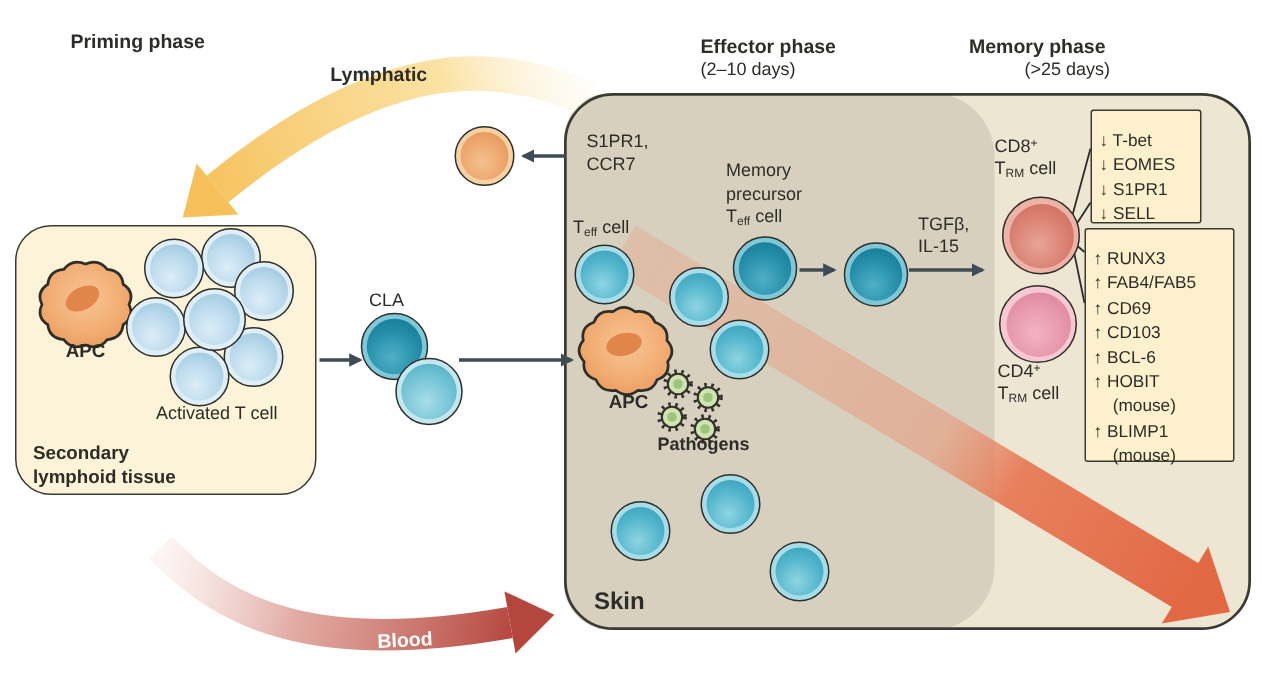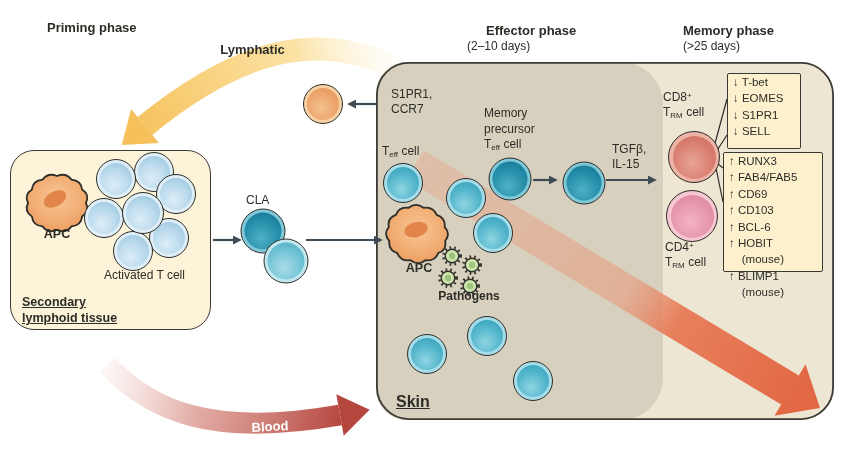--- a/index.html
+++ b/index.html
@@ -5,24 +5,24 @@
   html,body{margin:0;padding:0;background:#ffffff;}
   #fig{position:relative;width:841px;height:455px;background:#ffffff;overflow:hidden;
        font-family:"Liberation Sans","DejaVu Sans",sans-serif;color:#2d2d28;}
   .box{position:absolute;box-sizing:border-box;}
   .lymphoid{left:10px;top:150px;width:201px;height:180px;background:#fdf3d8;
             border:1.8px solid #3a3a35;border-radius:24px;}
   .mainbox{left:376px;top:62px;width:458px;height:358px;background:#ede6d3;border-radius:33px;}
   .skinregion{position:absolute;left:0;top:0;width:287px;height:100%;background:#d8d0be;
               border-radius:31px 42px 42px 31px;}
   .annbox{position:absolute;background:#fdf0cd;border:1.5px solid #3a3a35;border-radius:2px;
-          font-size:11.5px;padding:0 5px;box-sizing:border-box;}
+          font-size:11.5px;padding:12px 5px;box-sizing:border-box;}
   .ann-list div{white-space:pre;line-height:16.4px;}
   .lbl{position:absolute;font-size:12px;line-height:1.28;}
-  .bold{font-weight:bold;text-decoration:underline;}
+  .bold{font-weight:bold;}
   .ctr{text-align:center;font-weight:bold;}
   .title{font-size:13px;font-weight:bold;}
   .sub2{font-size:12px;}
   .sb{font-size:8px;vertical-align:-2px;}
   .sp{font-size:8px;vertical-align:3px;}
   .white{color:#ffffff;}
   svg{position:absolute;left:0;top:0;pointer-events:none;}
   .cell{position:absolute;border-radius:50%;border:1.6px solid #2e2e2a;
         transform:translate(-50%,-50%);box-sizing:border-box;}
   .cell::after{content:"";position:absolute;inset:7%;border-radius:50%;}
@@ -168,38 +168,38 @@
   <div class="cell c-pink" style="left:692px;top:216px;width:52px;height:52px"></div>
 
   <div class="annbox" style="left:727px;top:73px;width:74px;height:76px">
     <div class="ann-list">
         <div>↓ T-bet</div>
         <div>↓ EOMES</div>
         <div>↓ S1PR1</div>
         <div>↓ SELL</div>
       </div>
   </div>
-  <div class="annbox" style="left:723px;top:152px;width:100px;height:120px">
+  <div class="annbox" style="left:723px;top:152px;width:100px;height:156px">
     <div class="ann-list">
         <div>↑ RUNX3</div>
         <div>↑ FAB4/FAB5</div>
         <div>↑ CD69</div>
         <div>↑ CD103</div>
         <div>↑ BCL-6</div>
         <div>↑ HOBIT</div>
         <div>    (mouse)</div>
         <div>↑ BLIMP1</div>
         <div>    (mouse)</div>
       </div>
   </div>
 
   <div class="lbl title" style="left:47px;top:20px">Priming phase</div>
-  <div class="lbl title" style="left:486px;top:23px">Effector phase</div>
+  <div class="lbl title" style="left:467px;top:23px">Effector phase</div>
   <div class="lbl sub2" style="left:467px;top:39px">(2–10 days)</div>
-  <div class="lbl title" style="left:683px;top:23px">Memory phase</div>
+  <div class="lbl title" style="left:646px;top:23px">Memory phase</div>
   <div class="lbl sub2" style="left:683px;top:39px">(&gt;25 days)</div>
 
   <div class="lbl title ctr" style="left:215px;top:42px;width:75px">Lymphatic</div>
   <div class="lbl title ctr white" style="left:239px;top:419px;width:62px;transform:rotate(-3deg)">Blood</div>
 
   <div class="lbl ctr" style="left:37px;top:226px;width:40px;font-size:12.5px">APC</div>
   <div class="lbl" style="left:104px;top:268px">Activated T cell</div>
   <div class="lbl bold" style="left:22px;top:294px;font-size:12.5px">
     <div>Secondary</div>
     <div>lymphoid tissue</div>

